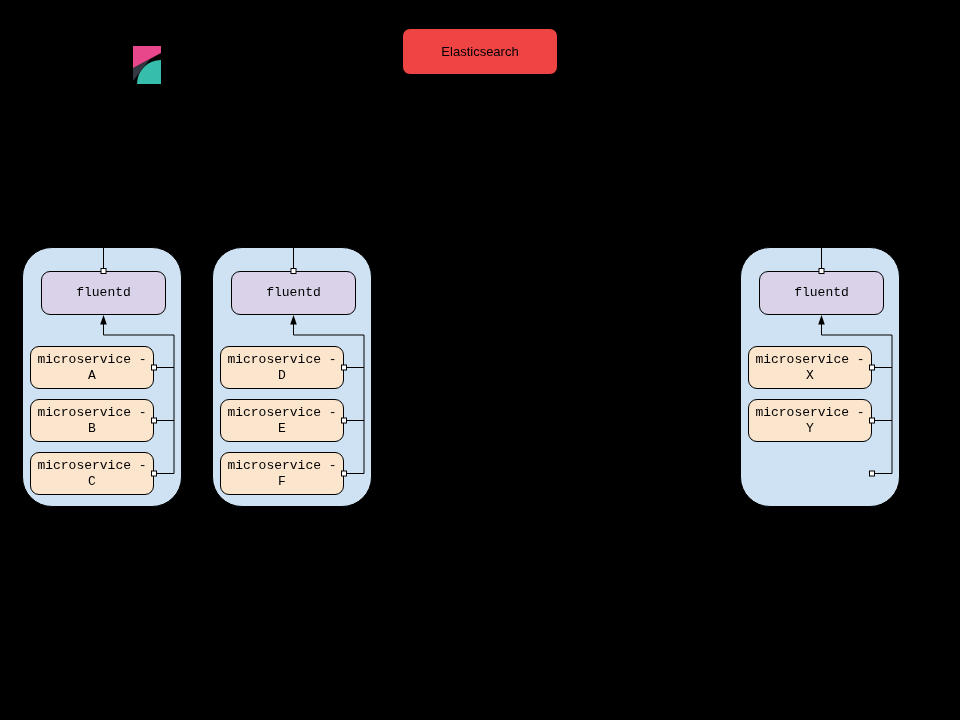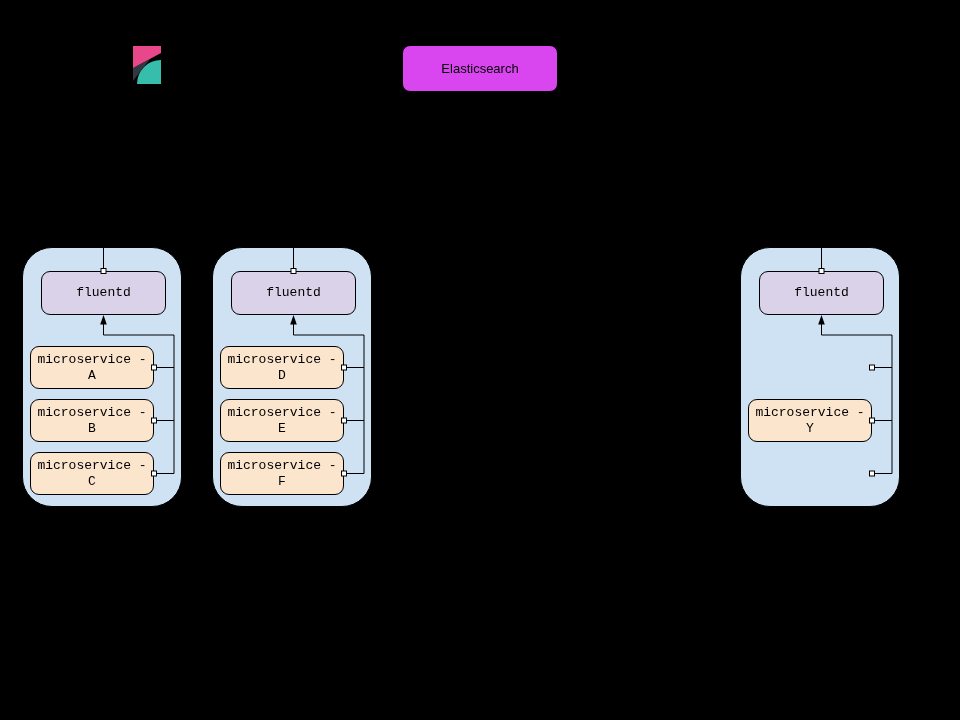--- a/index.html
+++ b/index.html
@@ -15,22 +15,22 @@
     background: #000000;
   }
   .shape {
     position: absolute;
     border: 1px solid #000000;
     display: flex; align-items: center; justify-content: center;
     font-size: 13px; color: #000000; text-align: center;
     line-height: 1.2;
   }
   .es-box {
-    left: 402px; top: 45px; width: 156px; height: 47px;
-    background: #d946ef; border-radius: 8px;
+    left: 402px; top: 28px; width: 156px; height: 47px;
+    background: #ef4444; border-radius: 8px;
   }
   .node {
     position: absolute; top: 247px; width: 160px; height: 260px;
     background: #cfe2f3; border: 1px solid #000000;
     border-radius: 30px;
     font-family: Liberation Mono, monospace;
   }
   .node-1 { left: 22px; }
   .node-2 { left: 212px; }
   .node-3 { left: 740px; }
@@ -123,20 +123,23 @@
       <rect x="128.5" y="117" width="5" height="5" fill="#fff" stroke="#000"></rect>
       <rect x="128.5" y="170" width="5" height="5" fill="#fff" stroke="#000"></rect>
       <rect x="128.5" y="223" width="5" height="5" fill="#fff" stroke="#000"></rect>
     </svg>
   </div>
 
   <div class="node node-3">
     <div class="shape fluentd-box">
       <span>fluentd</span>
     </div>
+    <div class="shape ms-box ms-1">
+      <span>microservice - X</span>
+    </div>
     <div class="shape ms-box ms-2">
       <span>microservice - Y</span>
     </div>
     <svg class="connectors" viewBox="0 0 160 260">
       <line x1="80.5" y1="0" x2="80.5" y2="23" stroke="#000"></line>
       <polyline points="80.5,87 151,87 151,225.5" fill="none" stroke="#000"></polyline>
       <line x1="80.5" y1="75" x2="80.5" y2="87" stroke="#000"></line>
       <polygon points="80.5,67 77.2,76.5 83.8,76.5" fill="#000"></polygon>
       <line x1="131" y1="119.5" x2="151" y2="119.5" stroke="#000"></line>
       <line x1="131" y1="172.5" x2="151" y2="172.5" stroke="#000"></line>

